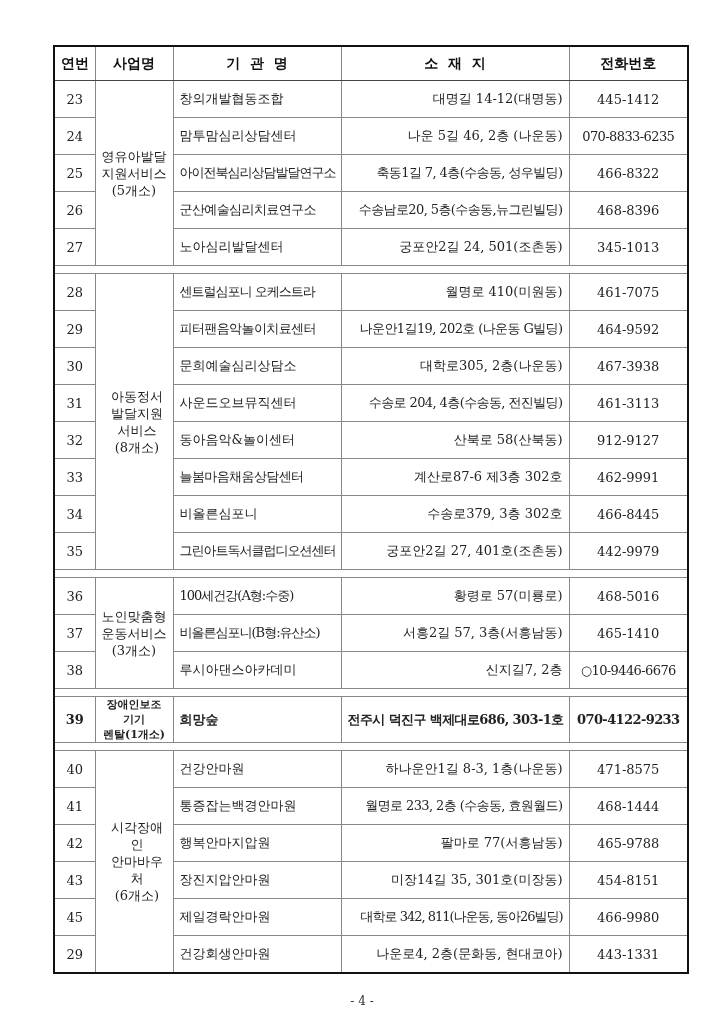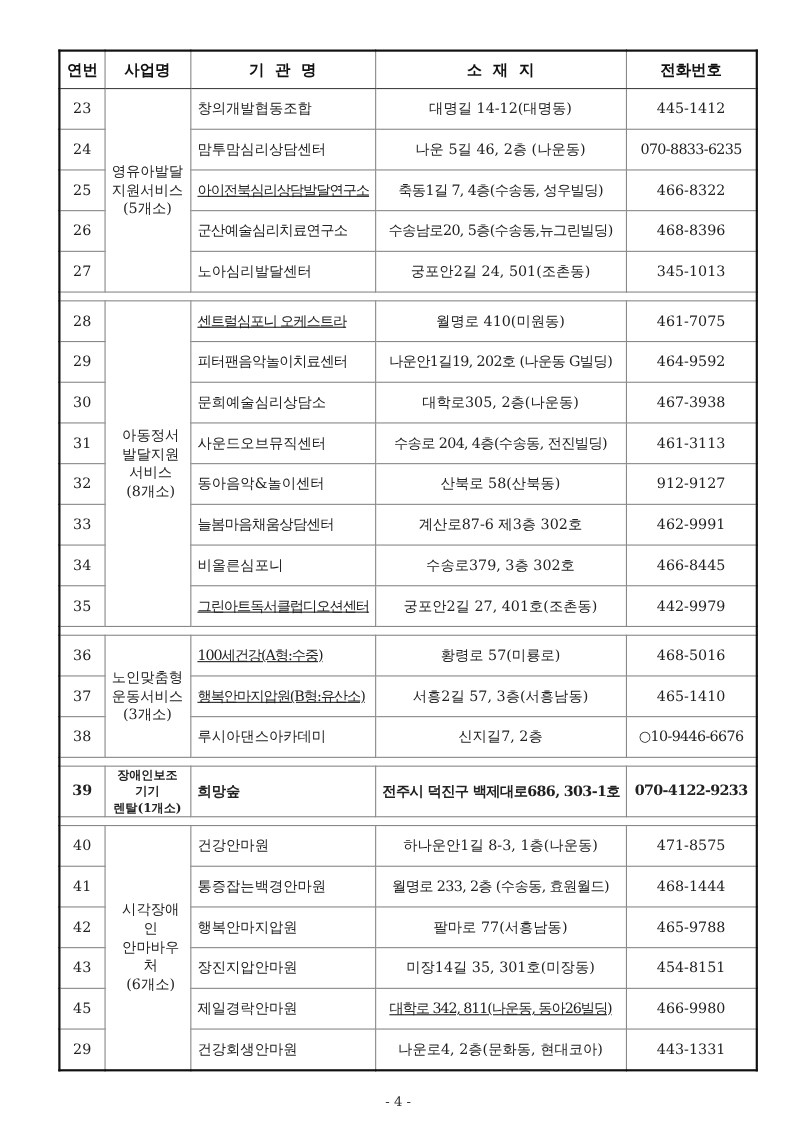--- a/index.html
+++ b/index.html
@@ -19,29 +19,29 @@
     font-weight: normal;
   }
   table.dir th {
     height: 33px; font-weight: bold; font-size: 14px; text-align: center;
     border-bottom: 1px solid #444; color: #111;
   }
   td.num { text-align: center; padding: 0; }
   td.cat { text-align: center; white-space: normal; line-height: 17px; padding: 0 2px; font-size: 13px; margin-top: 29px; }
   td.cat.small { font-size: 11px; line-height: 15px; }
   td.name { text-align: left; }
-  td.addr { text-align: center; margin-left: 27px; }
+  td.addr { text-align: right; margin-left: 27px; }
   td.phone { text-align: center; padding: 0 2px; }
   tr.row td { height: 36px; }
   tr.row.tall td { height: 43px; font-weight: bold; }
   tr.sep td { height: 7px; padding: 0; border-left: none; border-right: none; background: #fff; }
   tr.sep td.sep-cell { border-top: 1px solid #888; border-bottom: 1px solid #888; }
   .footer { position: absolute; top: 994px; left: 0; width: 724px; text-align: center; font-size: 12px; color: #333; }
   .narrow { letter-spacing: -0.6px; }
-  .tight { letter-spacing: -1px; text-decoration: underline; }
+  .tight { letter-spacing: -1px; }
 </style>
 </head>
 <body>
 
 <div class="page">
   <table class="dir">
     <colgroup>
       <col style="width:41px">
       <col style="width:78px">
       <col style="width:168px">
@@ -153,21 +153,21 @@
           <td class="num">36</td>
           <td class="cat" rowspan="3" style="white-space: pre-line;">노인맞춤형
 운동서비스
 (3개소)</td>
           <td class="name tight">100세건강(A형:수중)</td>
           <td class="addr">황령로 57(미룡로)</td>
           <td class="phone">468-5016</td>
         </tr>
         <tr class="row">
           <td class="num">37</td>
-          <td class="name tight">행복안마지압원(B형:유산소)</td>
+          <td class="name tight">비올른심포니(B형:유산소)</td>
           <td class="addr">서흥2길 57, 3층(서흥남동)</td>
           <td class="phone">465-1410</td>
         </tr>
         <tr class="row">
           <td class="num">38</td>
           <td class="name">루시아댄스아카데미</td>
           <td class="addr">신지길7, 2층</td>
           <td class="phone narrow">○10-9446-6676</td>
         </tr>
         <tr class="sep">

